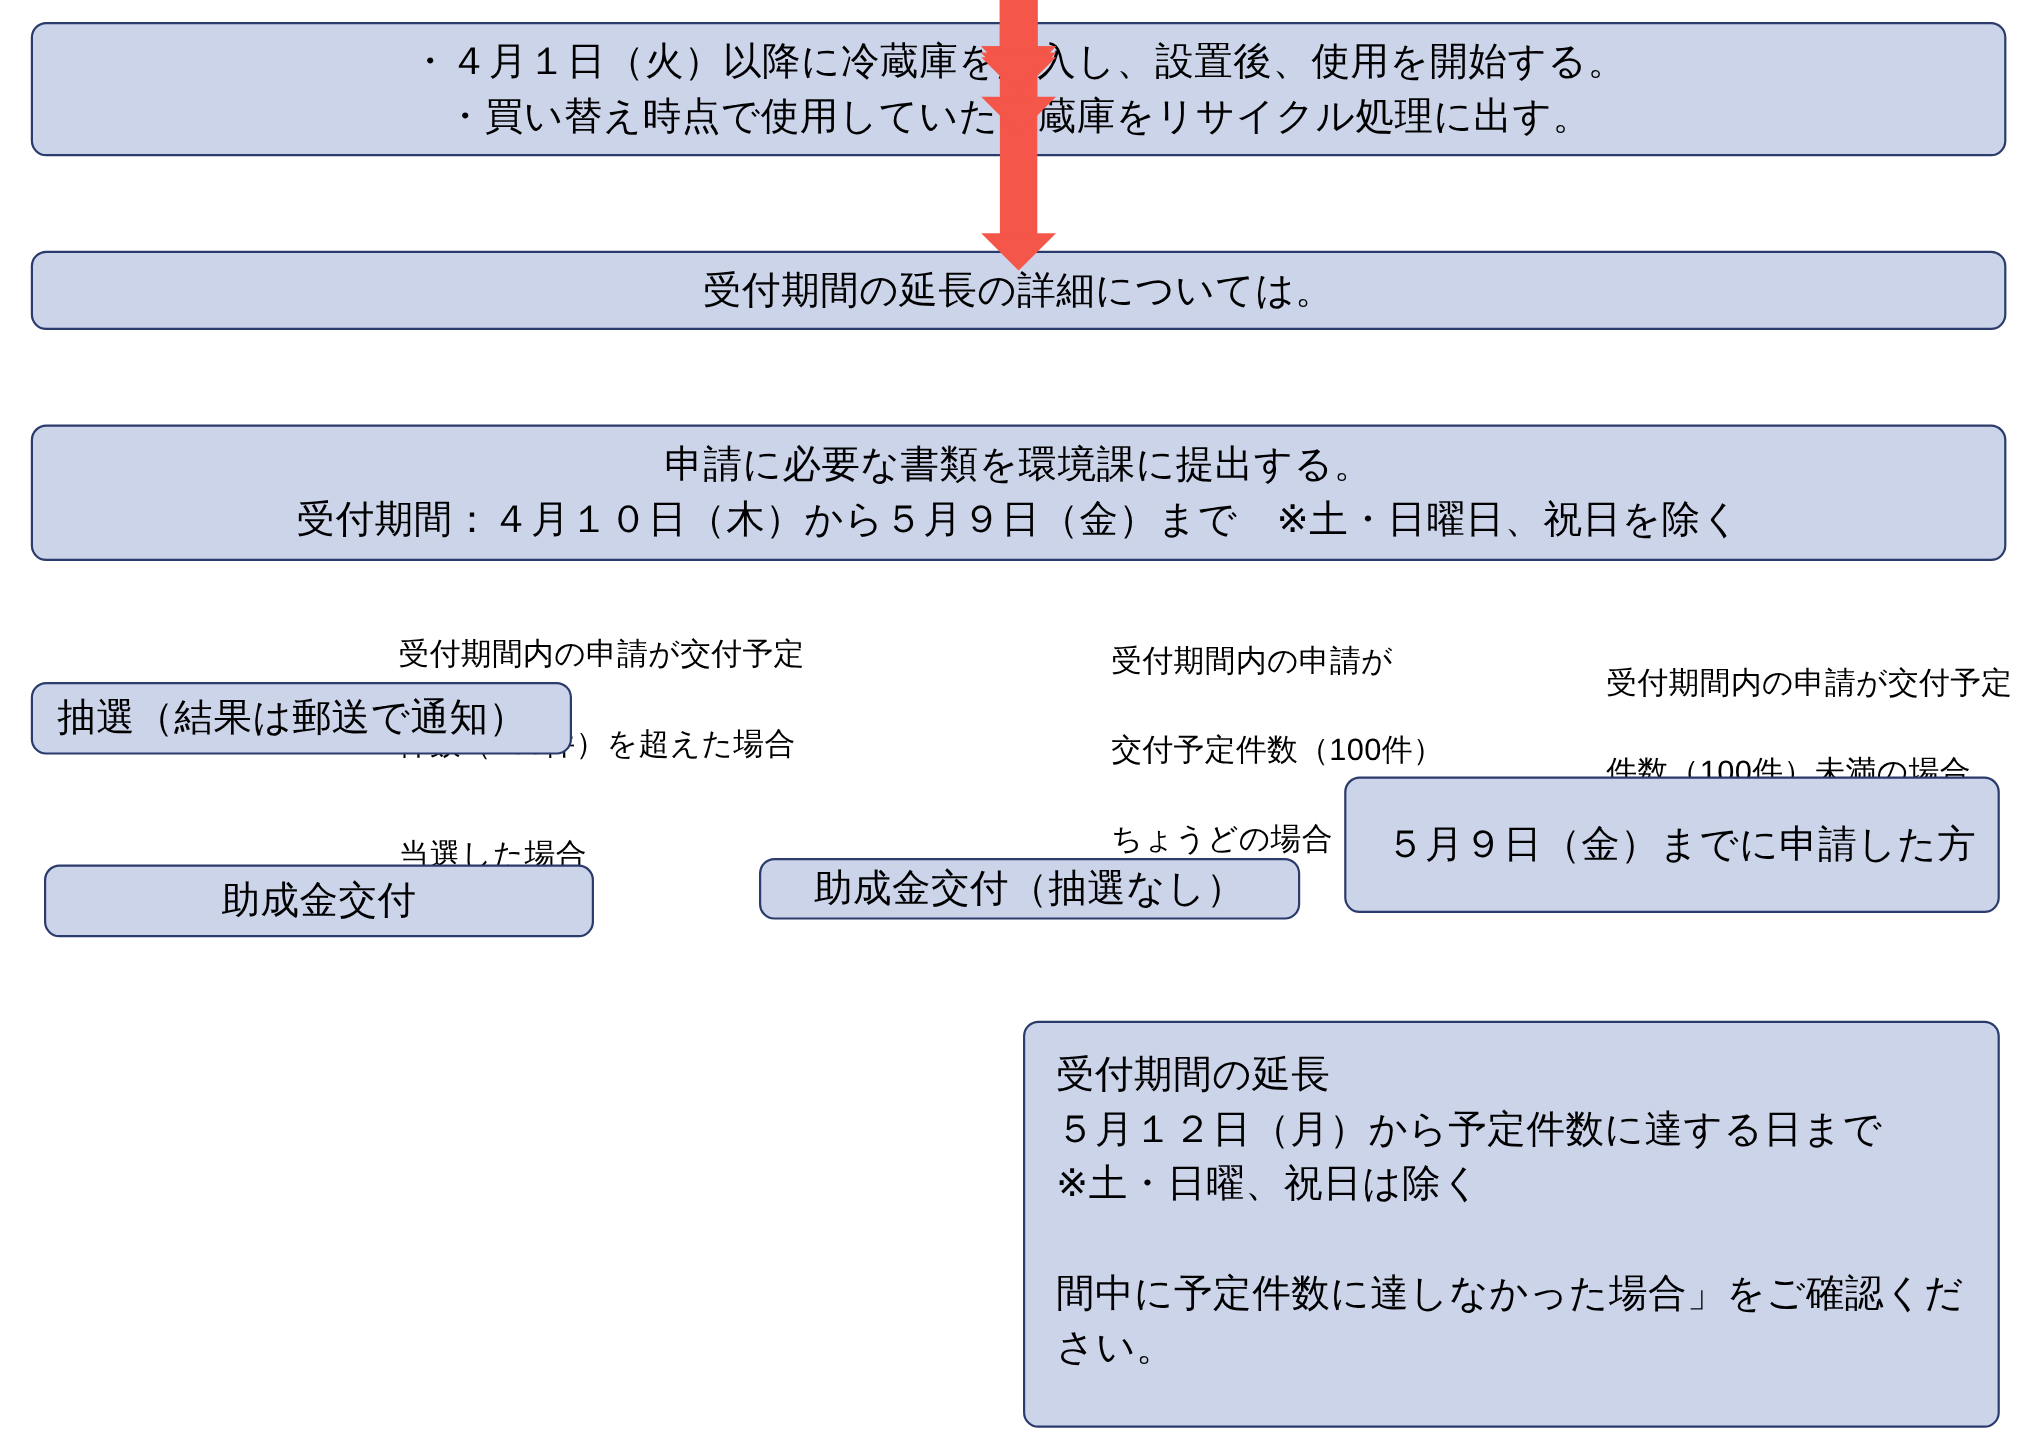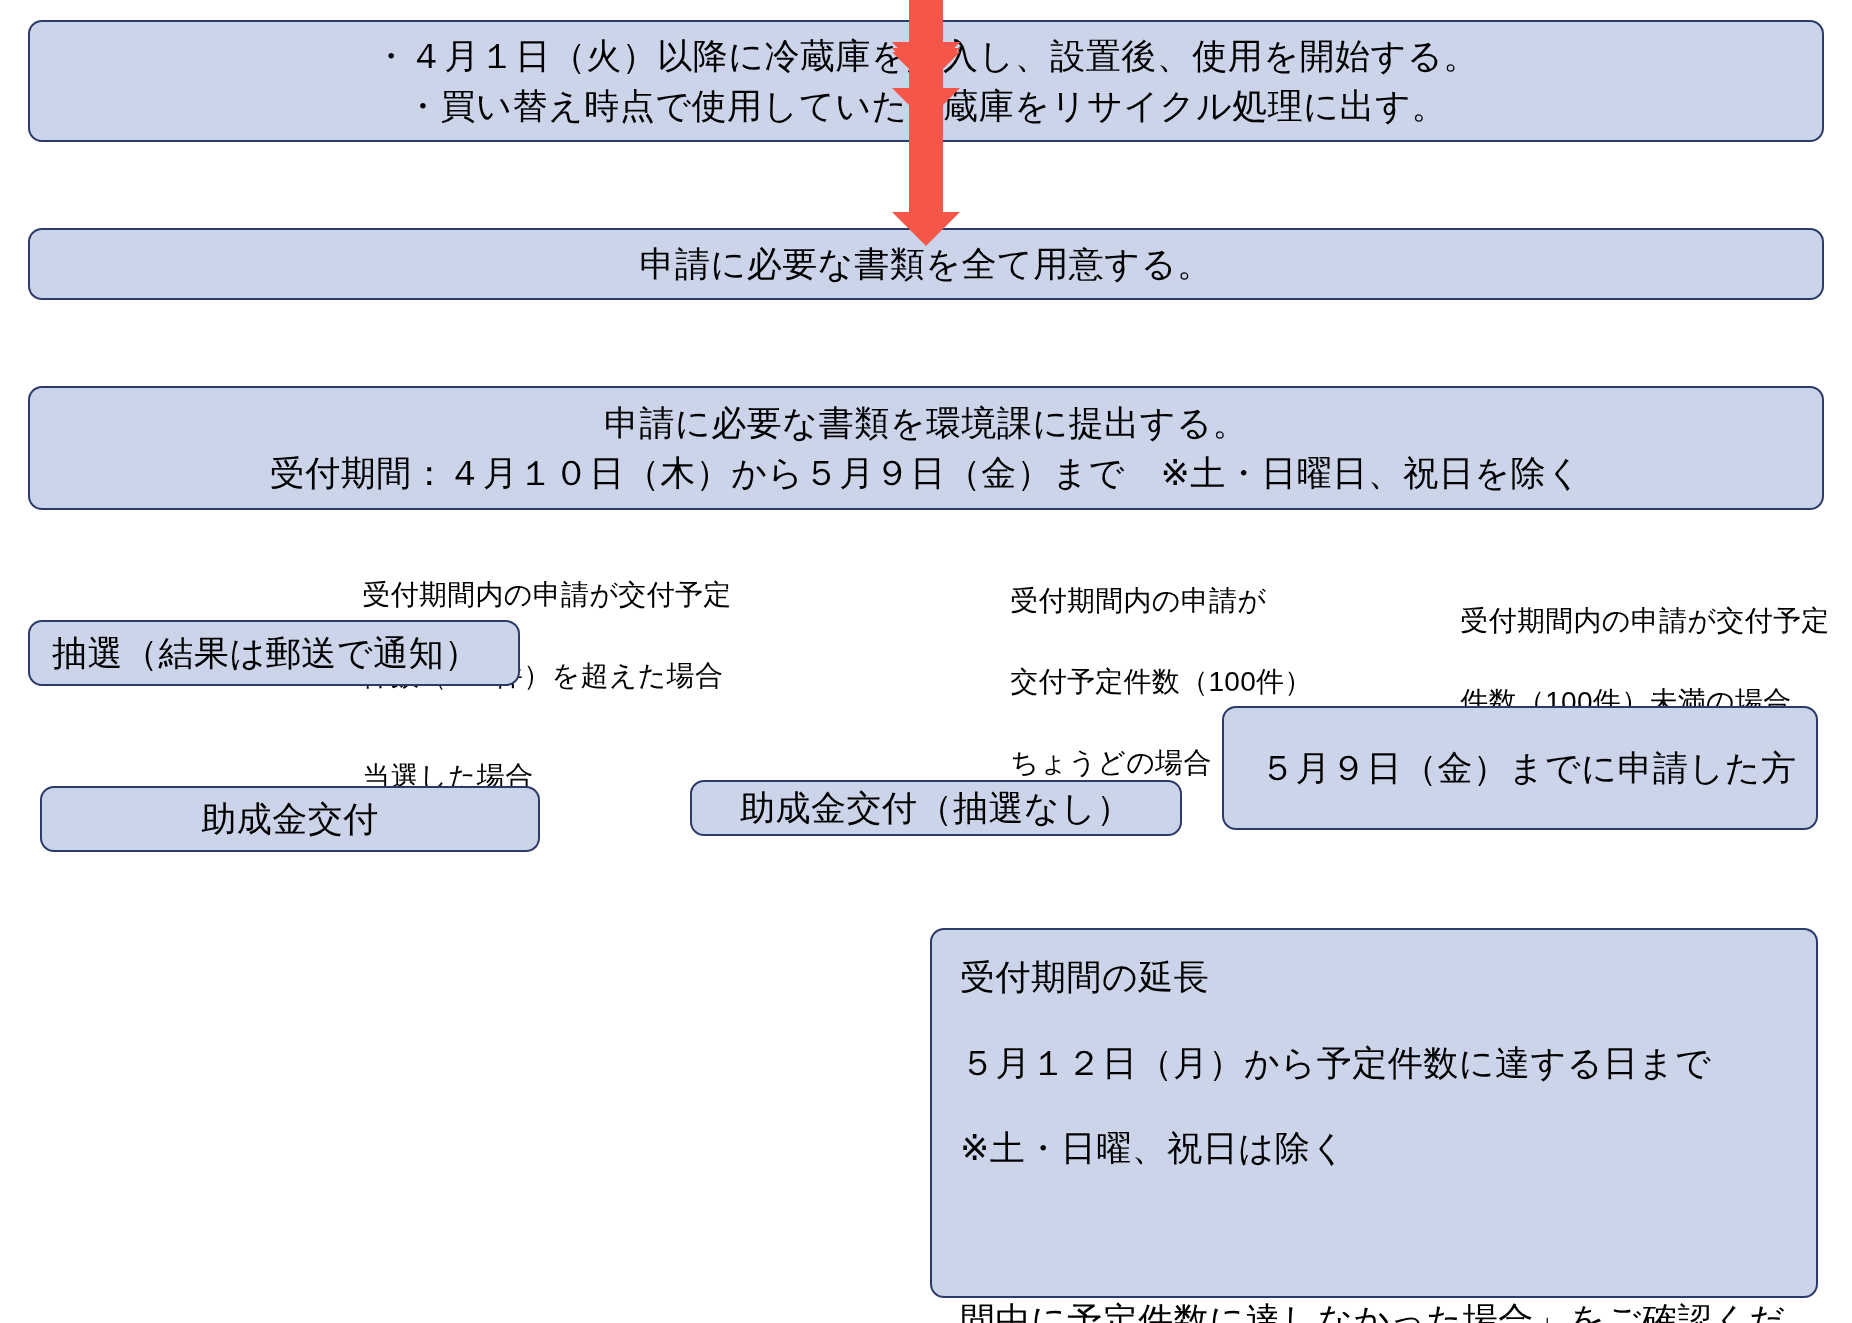--- a/index.html
+++ b/index.html
@@ -72,21 +72,21 @@
     <span class="line">・４月１日（火）以降に冷蔵庫を購入し、設置後、使用を開始する。</span>
     <span class="line">・買い替え時点で使用していた冷蔵庫をリサイクル処理に出す。</span>
   </div>
 
   <div class="arrow-v" style="left:890px; top:150px; width:80px; height:76px;">
     <div class="shaft" style="width:30px; height:44px;"></div>
     <div class="head" style="top:42px;"></div>
   </div>
 
   <div class="box center" style="left:28px; top:228px; width:1796px; height:72px;">
-    <span class="line">申請に必要な書類を全て用意する。</span>
+    <span class="line">受付期間の延長の詳細については。</span>
   </div>
 
   <div class="arrow-v" style="left:890px; top:308px; width:80px; height:76px;">
     <div class="shaft" style="width:30px; height:44px;"></div>
     <div class="head" style="top:42px;"></div>
   </div>
 
   <div class="box center" style="left:28px; top:386px; width:1796px; height:124px;">
     <span class="line">申請に必要な書類を環境課に提出する。</span>
     <span class="line">受付期間：４月１０日（木）から５月９日（金）まで　※土・日曜日、祝日を除く</span>
@@ -146,21 +146,21 @@
 
   <div class="box left" style="left:1222px; top:706px; width:596px; height:124px; padding-left:36px;">
     <span class="line">５月９日（金）までに申請した方</span>
   </div>
 
   <div class="arrow-v" style="left:1340px; top:848px; width:80px; height:84px;">
     <div class="shaft" style="width:34px; height:52px;"></div>
     <div class="head" style="top:48px;"></div>
   </div>
 
-  <div class="box left" style="left:930px; top:928px; width:888px; height:370px; padding-left:28px; justify-content:flex-start; padding-top:22px;gap:36px;">
+  <div class="box left" style="left:930px; top:928px; width:888px; height:370px; padding-left:28px; justify-content:flex-start; padding-top:22px;">
     <span class="line">受付期間の延長</span>
     <span class="line">５月１２日（月）から予定件数に達する日まで</span>
     <span class="line">※土・日曜、祝日は除く</span>
     <span class="line">&nbsp;</span>
     <span class="line">間中に予定件数に達しなかった場合」をご確認くだ</span>
     <span class="line">さい。</span>
   </div>
 
 </div>
 

